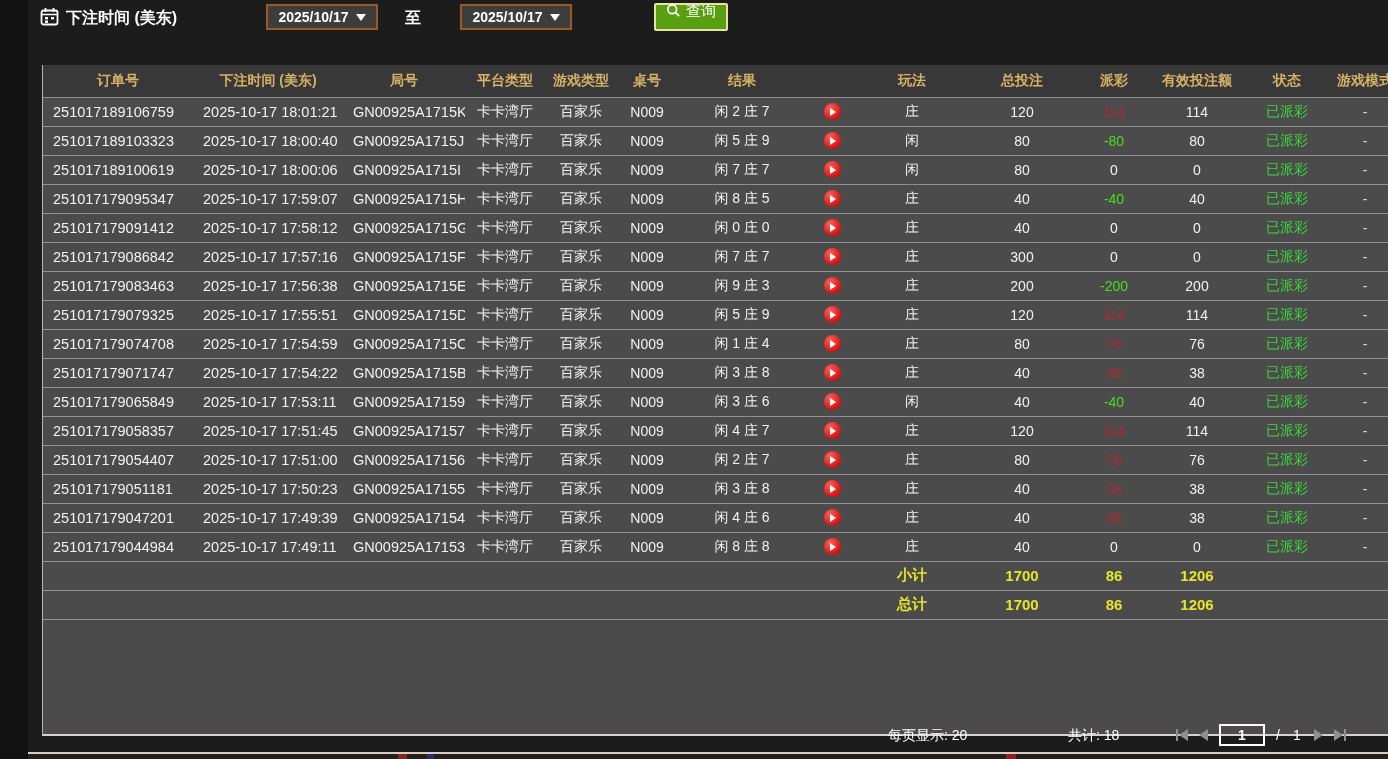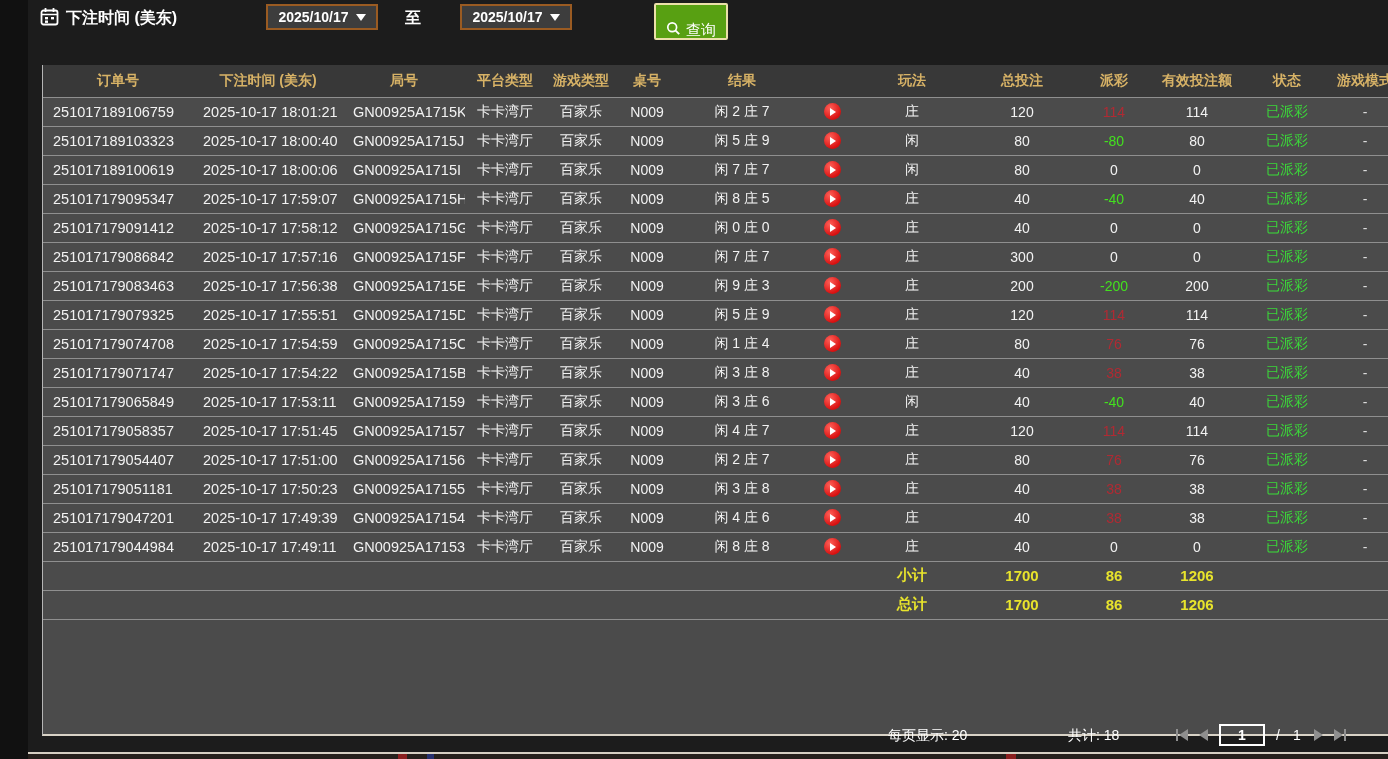--- a/index.html
+++ b/index.html
@@ -12,23 +12,23 @@
   .title-wrap { position:absolute; left:12px; top:7px; display:flex; align-items:center; gap:7px;
                 color:#fff; font-weight:bold; font-size:16px; }
   .cal-icon { display:inline-block; }
   .date-select { position:absolute; top:4px; width:112px; height:26px; background:#3d3d3d;
                  border:2px solid #9a5b22; color:#fff; font-weight:bold; font-size:14px;
                  display:flex; align-items:center; justify-content:center; gap:7px; cursor:pointer; }
   .date-from { left:238px; } .date-to { left:432px; }
   .dd-arrow { width:0; height:0; border-left:5px solid transparent; border-right:5px solid transparent;
               border-top:7px solid #fff; }
   .to-label { position:absolute; left:377px; top:8px; color:#fff; font-weight:bold; font-size:16px; }
-  .query-btn { position:absolute; left:626px; top:3px; height:37px; padding:16px 10px;
+  .query-btn { position:absolute; left:626px; top:3px; height:28px; padding:8px 10px;
                background:#58a012; border:2px solid #ece0aa; border-radius:2px; color:#fff;
-               font-size:15px; display:flex; align-items:flex-start; gap:5px; cursor:pointer; }
+               font-size:15px; display:flex; align-items:flex-end; gap:5px; cursor:pointer; }
 
   
   .panel { position:absolute; left:14px; top:65px; width:1358px; height:671px; background:#4b4b4b;
            border-left:1px solid #b5b5b5; border-right:1px solid #b5b5b5; border-bottom:2px solid #d8d2c6; }
   table { border-collapse:collapse; table-layout:fixed; width:1356px; }
   thead th { height:32px; background:#383838; color:#d7b266; font-size:14px; font-weight:bold;
              border-bottom:1px solid #8f8f8f; white-space:nowrap; overflow:hidden; }
   tbody td { height:29px; color:#f2f2f2; font-size:14px; text-align:center;
              border-bottom:1px solid #8f8f8f; white-space:nowrap; overflow:hidden; padding:0 2px; }
   td.order, td.time, td.round { text-align:left; padding-left:10px; font-size:14.5px; }

